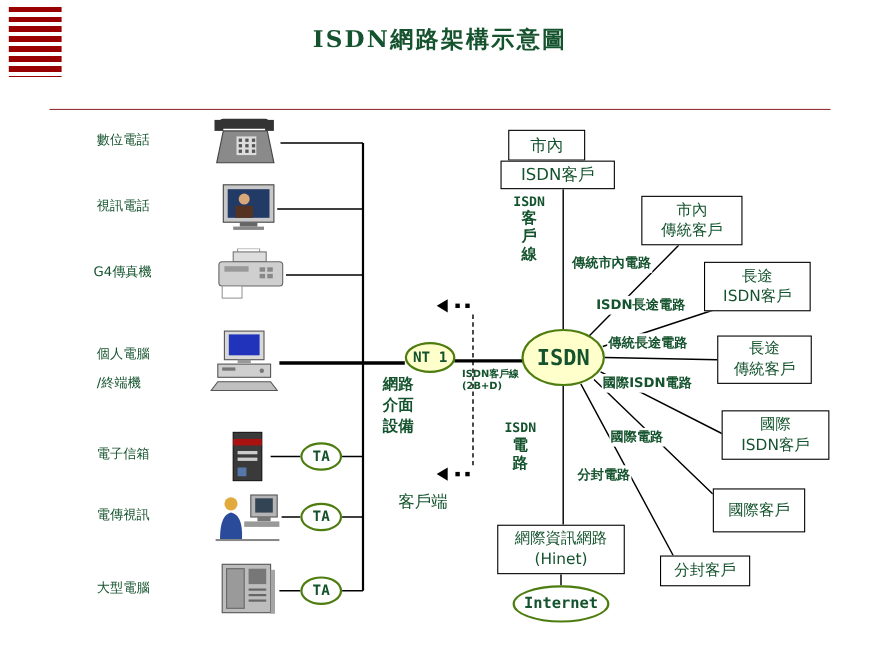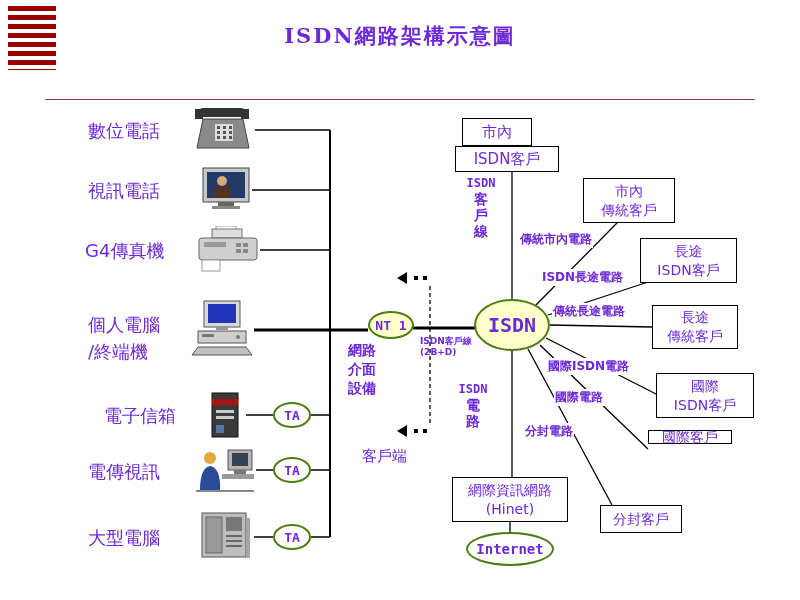--- a/index.html
+++ b/index.html
@@ -1,26 +1,26 @@
 <!DOCTYPE html>
 <html><head>
 <meta charset="utf-8">
 <style>
   html,body{margin:0;padding:0;background:#fff;}
-  .slide{position:relative;width:800px;height:600px;background:#fff;color:#6d28d9;
+  .slide{position:relative;width:800px;height:600px;background:#fff;color:#14532d;
          font-family:"DejaVu Sans",sans-serif;overflow:hidden;}
   .title{position:absolute;left:0;top:22px;width:100%;text-align:center;
          font-size:21px;font-weight:bold;letter-spacing:2px;
          font-family:"DejaVu Serif",serif;}
   .flag{position:absolute;left:8px;top:6px;width:48px;height:64px;
         background:repeating-linear-gradient(180deg,#990000 0 5px,#ffffff 5px 9px);}
   .divider{position:absolute;left:45px;top:99px;width:710px;height:0;
            border-top:1.5px solid #993333;}
   svg.wires{position:absolute;left:0;top:0;}
-  .devlbl{position:absolute;font-size:18px;white-space:nowrap;}
+  .devlbl{position:absolute;font-size:12px;white-space:nowrap;}
   .icon{position:absolute;line-height:0;}
   .box{position:absolute;border:1px solid #000;background:#fff;
        display:flex;flex-direction:column;align-items:center;justify-content:center;
        text-align:left;font-size:14px;line-height:19px;white-space:nowrap;box-sizing:border-box;}
   .ellipse{position:absolute;border:2px solid #4d7c0f;border-radius:50%;background:#fff;
        display:flex;align-items:center;justify-content:center;box-sizing:border-box;
        font-family:"DejaVu Sans Mono",monospace;font-weight:bold;}
   .node-yellow{background:#ffffcc;}
   .linelabel{position:absolute;font-size:12px;font-weight:bold;background:#fff;
        white-space:nowrap;padding:0 1px;}
@@ -61,21 +61,21 @@
       <rect x="414" y="429" width="4" height="4"></rect>
         <rect x="423" y="429" width="4" height="4"></rect>
     </g>
   </svg>
 
   <div class="devlbl" style="left:88px;top:119px">數位電話</div>
   <div class="devlbl" style="left:88px;top:179px">視訊電話</div>
   <div class="devlbl" style="left:85px;top:239px">G4傳真機</div>
   <div class="devlbl" style="left:88px;top:313px">個人電腦</div>
   <div class="devlbl" style="left:88px;top:340px">/終端機</div>
-  <div class="devlbl" style="left:104px;top:404px">電子信箱</div>
+  <div class="devlbl" style="left:88px;top:404px">電子信箱</div>
   <div class="devlbl" style="left:88px;top:460px">電傳視訊</div>
   <div class="devlbl" style="left:88px;top:526px">大型電腦</div>
 
   <div class="icon" style="left:193px;top:106px">
     <svg width="60" height="46" viewBox="0 0 60 46">
       <rect x="2" y="3" width="8" height="10" fill="#333"></rect>
         <rect x="48" y="3" width="8" height="10" fill="#333"></rect>
       <rect x="6" y="2" width="46" height="9" rx="4" fill="#333"></rect>
       <path d="M10 13 H50 L56 42 H4 Z" fill="#8a8a8a" stroke="#444"></path>
       <rect x="22" y="18" width="18" height="17" fill="#ddd"></rect>
@@ -196,41 +196,41 @@
 
   <div class="vlabel" style="left:450px;top:381px;width:46px">
     <span class="latin">ISDN</span>
     <span>電</span>
     <span>路</span>
   </div>
 
   <div class="linelabel" style="left:519px;top:231px">傳統市內電路</div>
   <div class="linelabel" style="left:541px;top:269px">ISDN長途電路</div>
   <div class="linelabel" style="left:552px;top:303px">傳統長途電路</div>
-  <div class="linelabel" style="left:547px;top:358px">國際ISDN電路</div>
+  <div class="linelabel" style="left:547px;top:340px">國際ISDN電路</div>
   <div class="linelabel" style="left:554px;top:389px">國際電路</div>
   <div class="linelabel" style="left:524px;top:423px">分封電路</div>
 
   <div class="box" style="left:583px;top:178px;width:92px;height:45px">
     <span>市內</span>
     <span>傳統客戶</span>
   </div>
   <div class="box" style="left:640px;top:238px;width:97px;height:45px">
     <span>長途</span>
     <span>ISDN客戶</span>
   </div>
   <div class="box" style="left:652px;top:305px;width:86px;height:44px">
     <span>長途</span>
     <span>傳統客戶</span>
   </div>
   <div class="box" style="left:656px;top:373px;width:98px;height:45px">
     <span>國際</span>
     <span>ISDN客戶</span>
   </div>
-  <div class="box" style="left:648px;top:430px;width:84px;height:14px">國際客戶</div>
+  <div class="box" style="left:648px;top:444px;width:84px;height:40px">國際客戶</div>
   <div class="box" style="left:600px;top:505px;width:82px;height:28px">分封客戶</div>
 
   <div class="box" style="left:452px;top:477px;width:116px;height:45px">
     <span>網際資訊網路</span>
     <span>(Hinet)</span>
   </div>
   <div class="ellipse" style="left:466px;top:532px;width:88px;height:34px;font-size:14px;border-width:2px">Internet</div>
 
 </div>
 

